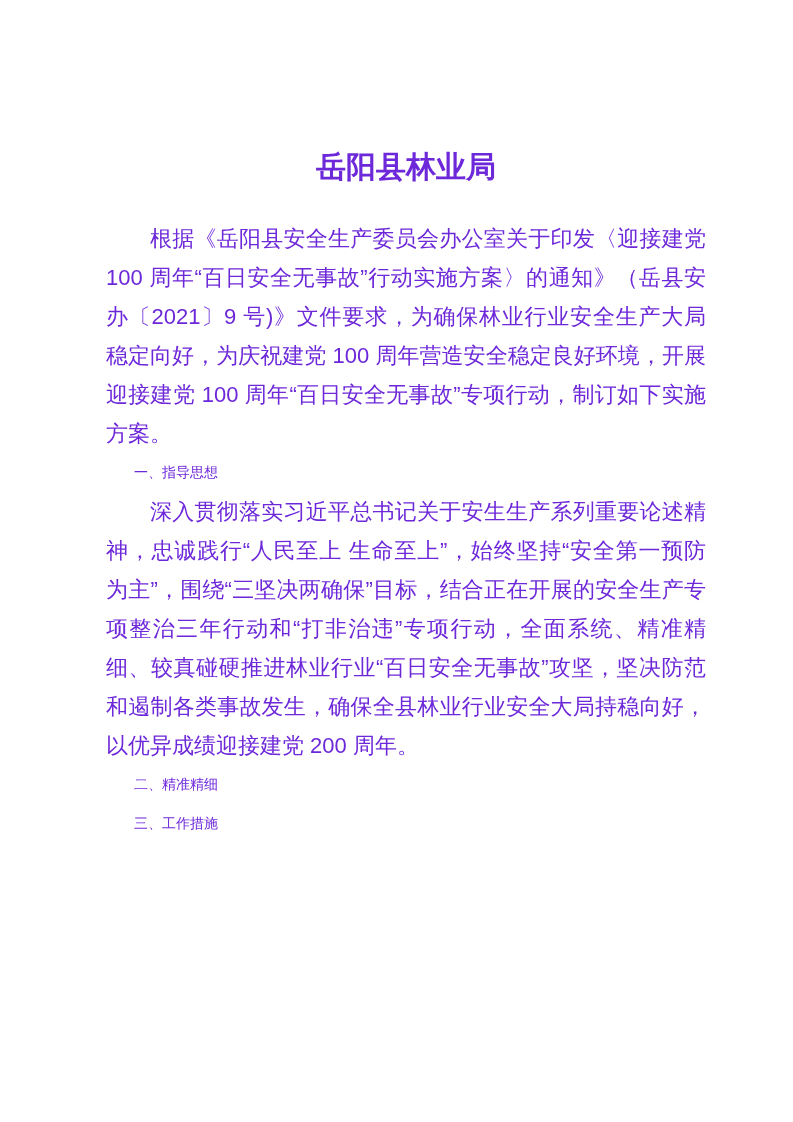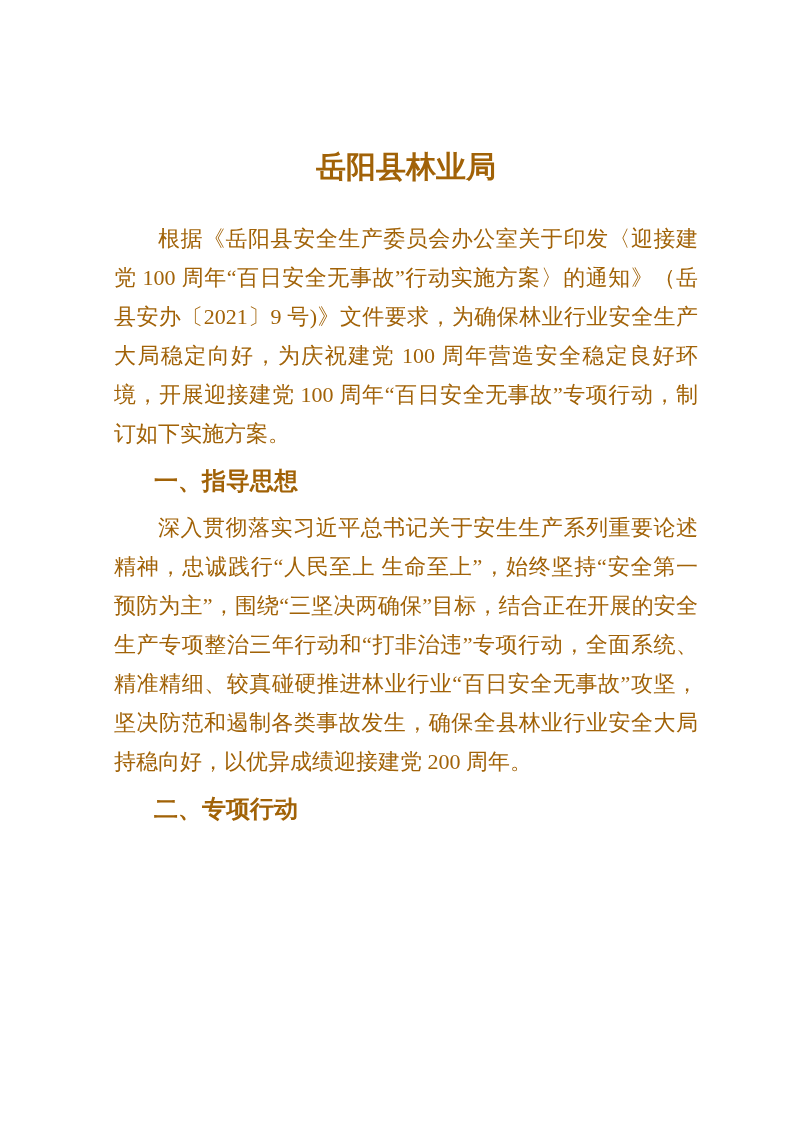--- a/index.html
+++ b/index.html
@@ -7,68 +7,69 @@
     padding: 0;
     background: #ffffff;
   }
   .page {
     position: relative;
     width: 793px;
     height: 1122px;
     background: #ffffff;
     box-sizing: border-box;
     padding: 143px 87px 0 106px;
-    color: #a16207;
+    color: #6d28d9;
     overflow: hidden;
     font-family: "Liberation Serif", "DejaVu Serif", serif;
   }
   .doc-title {
     text-align: center;
     font-weight: bold;
     font-size: 30px;
     line-height: 47px;
     margin: 0 0 29px 0;
     font-family: "Liberation Serif", "DejaVu Serif", serif;
   }
   .doc-title .title-line {
     white-space: nowrap;
   }
   .doc-body {
     font-size: 22px;
     line-height: 39px;
     text-align: justify;
   }
   .doc-body p {
-    margin: 8px;
+    margin: 0;
     text-indent: 2em;
-    font-family: Liberation Serif, serif;
+    font-family: Liberation Sans, sans-serif;
   }
   .doc-body h2 {
     margin: 0;
-    font-size: 24px;
+    font-size: 14px;
     line-height: 39px;
     text-indent: 2em;
-    font-weight: bold;
+    font-weight: normal;
     font-family: "Liberation Sans", "DejaVu Sans", sans-serif;
   }
 </style>
 </head>
 <body>
 
 <div class="page">
 
   <h1 class="doc-title">
     <div class="title-line">岳阳县林业局</div>
   </h1>
 
   <div class="doc-body">
     <p>根据《岳阳县安全生产委员会办公室关于印发〈迎接建党 100 周年“百日安全无事故”行动实施方案〉的通知》（岳县安办〔2021〕9 号)》文件要求，为确保林业行业安全生产大局稳定向好，为庆祝建党 100 周年营造安全稳定良好环境，开展迎接建党 100 周年“百日安全无事故”专项行动，制订如下实施方案。</p>
 
     <h2>一、指导思想</h2>
 
     <p>深入贯彻落实习近平总书记关于安生生产系列重要论述精神，忠诚践行“人民至上 生命至上”，始终坚持“安全第一预防为主”，围绕“三坚决两确保”目标，结合正在开展的安全生产专项整治三年行动和“打非治违”专项行动，全面系统、精准精细、较真碰硬推进林业行业“百日安全无事故”攻坚，坚决防范和遏制各类事故发生，确保全县林业行业安全大局持稳向好，以优异成绩迎接建党 200 周年。</p>
 
-    <h2>二、专项行动</h2>
+    <h2>二、精准精细</h2>
 
 
+    <h2>三、工作措施</h2>
   </div>
 
 </div>
 
 </body></html>

